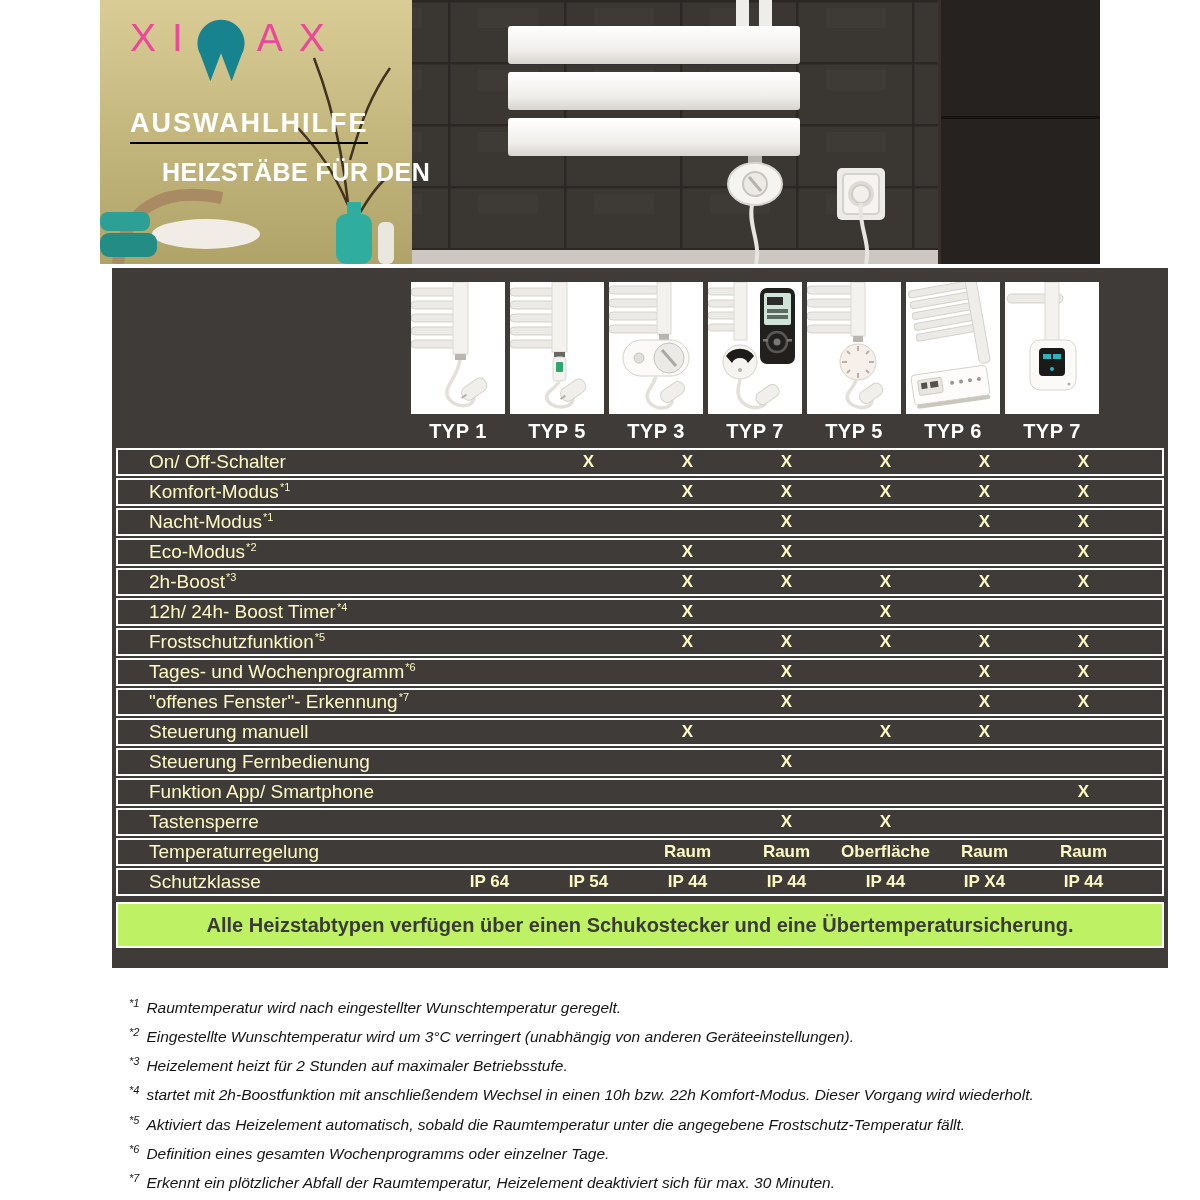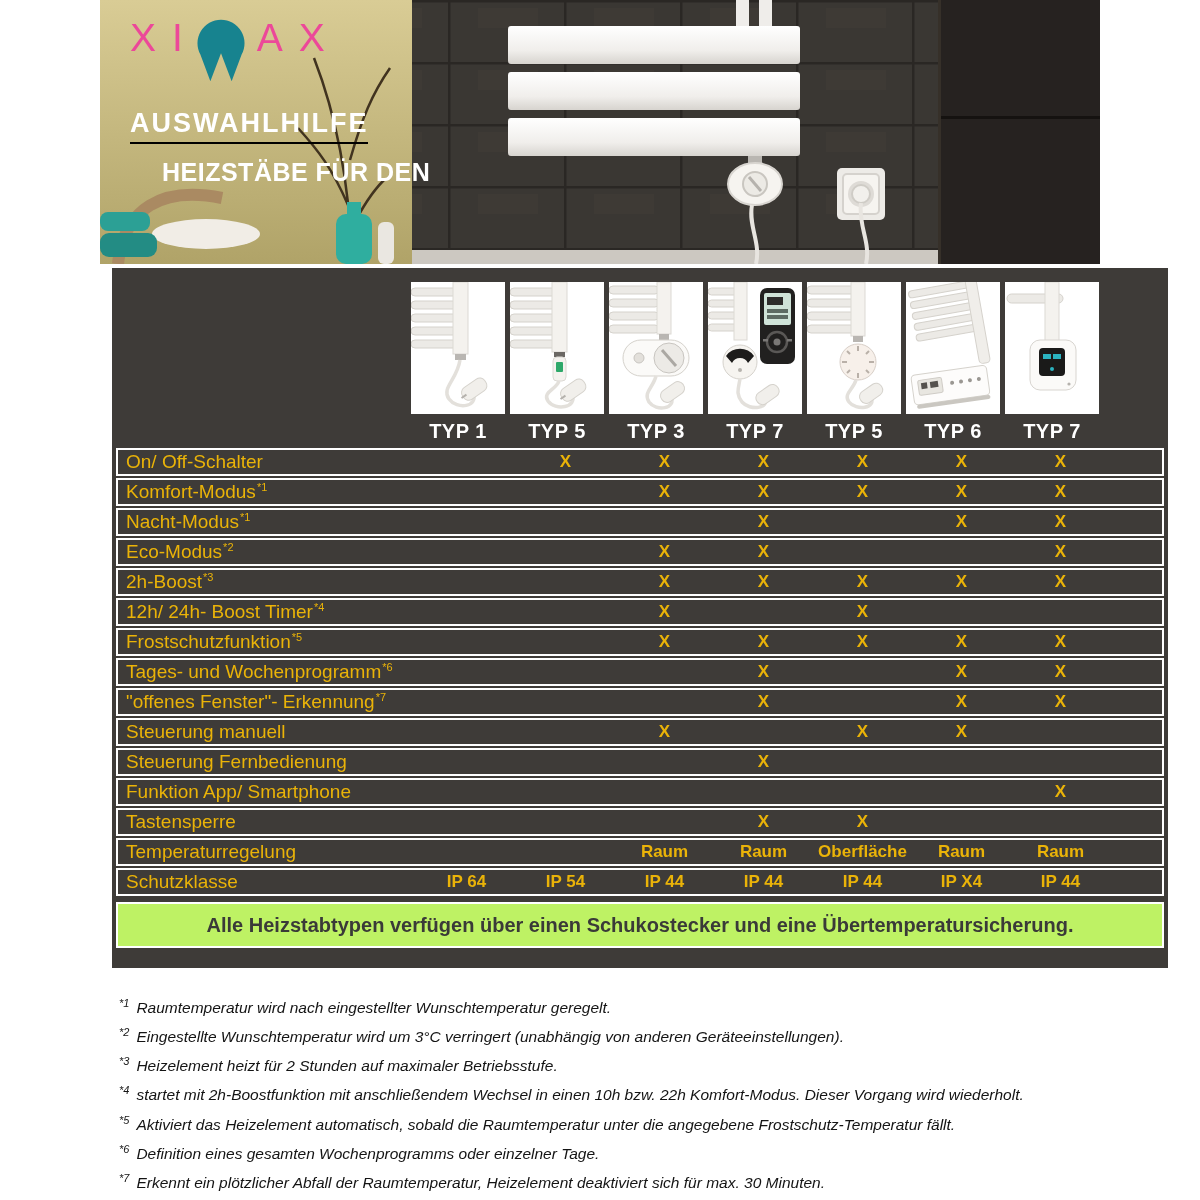--- a/index.html
+++ b/index.html
@@ -18,33 +18,33 @@
   .h1{margin-top:12px;font-size:25px;font-weight:700;letter-spacing:.5px;line-height:1.3;margin-left:32px;}
 
   
   .matrix{position:absolute;left:112px;top:268px;width:1056px;height:700px;
           background:#3E3B38;box-sizing:border-box;padding:14px 4px 0 4px;}
   .heads{display:flex;margin-left:295px;height:166px;}
   .colhead{width:94px;margin-right:5px;display:flex;flex-direction:column;align-items:center;}
   .tile{width:94px;height:132px;background:#fff;display:block;}
   .collabel{margin-top:6px;font-weight:700;font-size:20px;color:#fff;letter-spacing:.5px;white-space:nowrap;}
 
-  .trow{display:flex;align-items:center;border:2px solid #fff;height:24px;margin-bottom:2px;color:#eab308;}
+  .trow{display:flex;align-items:center;border:2px solid #fff;height:24px;margin-bottom:2px;color:#fef9c3;padding-left:23px;}
   .tlabel{width:291px;padding-left:8px;font-size:19px;white-space:nowrap;flex:none;}
   .tlabel sup{font-size:11px;margin-left:1px;}
   .tcell{width:99px;flex:none;text-align:center;font-weight:700;font-size:17px;white-space:nowrap;}
 
   .note{margin-top:6px;border:2px solid #fff;background:#bef264;height:42px;
         display:flex;align-items:center;justify-content:center;
         font-weight:700;font-size:20px;color:#3a3a38;}
 
   
   .footnotes{position:absolute;left:119px;top:994px;width:990px;color:#141414;
              font-style:italic;font-size:15.5px;line-height:19px;}
-  .fn{margin-bottom:6px;}
+  .fn{margin-bottom:6px;margin-left:10px;}
   .fn .mk{vertical-align:super;font-size:11px;margin-right:7px;font-style:italic;}
   .fn2{margin:-1px 0 6px 23px;}
 
   
   .tile .ln{fill:none;stroke:#e3e0db;stroke-width:3.5;}
 </style>
 </head>
 <body>
 
 <div class="page">

